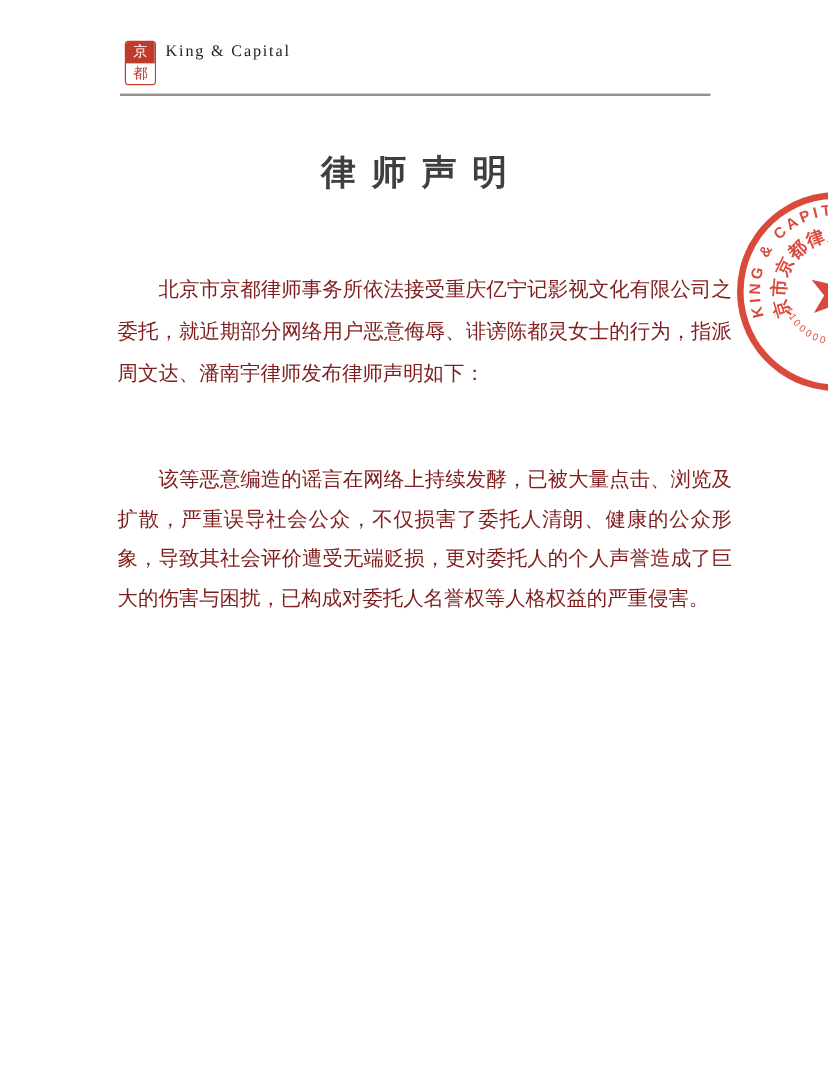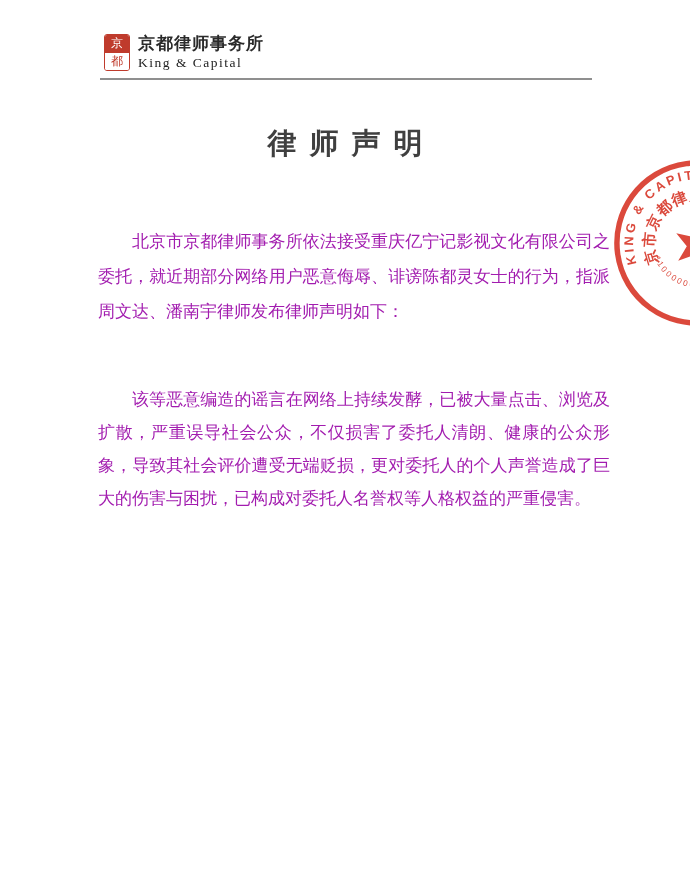--- a/index.html
+++ b/index.html
@@ -22,21 +22,21 @@
   .firm-en { font-size:13.5px; color:#222; letter-spacing:1.5px; line-height:16px; margin-top:1px; }
   .header-rule { position:absolute; left:100px; top:78px; width:492px; height:2px; background:#8f8f8f; }
   
   .doc-title {
     position:absolute; left:0; top:124px; width:690px; margin:0; text-align:center;
     font-size:29px; font-weight:bold; color:#3f3f3f; letter-spacing:13px; text-indent:13px;
   }
   
   .doc-body {
     position:absolute; left:98px; top:224px; width:512px;
-    color:#a21caf; font-size:17px; text-align:justify;
+    color:#7f1d1d; font-size:17px; text-align:justify;
   }
   .doc-body p { margin:0; text-indent:2em; }
   .doc-body p:nth-of-type(1) { line-height:35px; }
   .doc-body p:nth-of-type(2) { line-height:33px; margin-top:54px; }
   .doc-body p:nth-of-type(3) { line-height:47px; }
   
   .stamp {
     position:absolute; left:606px; top:152px; width:182px; height:182px;
     transform:rotate(14deg); transform-origin:50% 50%; opacity:0.92;
     pointer-events:none;
@@ -52,21 +52,20 @@
 <body>
 
 <div class="page">
 
   <div class="header-logo">
     <div class="logo-seal">
       <span class="top">京</span>
       <span class="bot">都</span>
     </div>
     <div class="firm-names">
-      <span class="firm-cn">京都律师事务所</span>
       <span class="firm-en">King &amp; Capital</span>
     </div>
   </div>
   <div class="header-rule"></div>
 
   <h1 class="doc-title">律师声明</h1>
 
   <main class="doc-body">
     <p>北京市京都律师事务所依法接受重庆亿宁记影视文化有限公司之委托，就近期部分网络用户恶意侮辱、诽谤陈都灵女士的行为，指派周文达、潘南宇律师发布律师声明如下：</p>
     <p>该等恶意编造的谣言在网络上持续发酵，已被大量点击、浏览及扩散，严重误导社会公众，不仅损害了委托人清朗、健康的公众形象，导致其社会评价遭受无端贬损，更对委托人的个人声誉造成了巨大的伤害与困扰，已构成对委托人名誉权等人格权益的严重侵害。</p>

